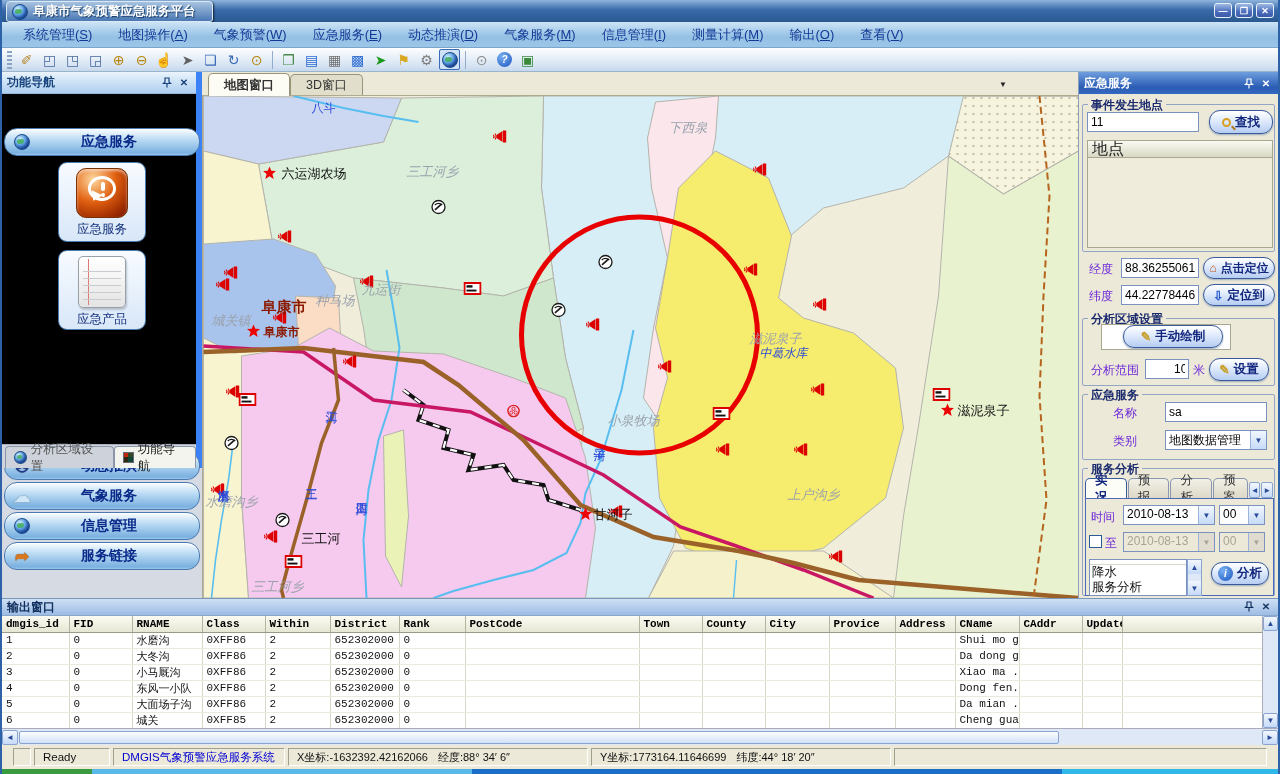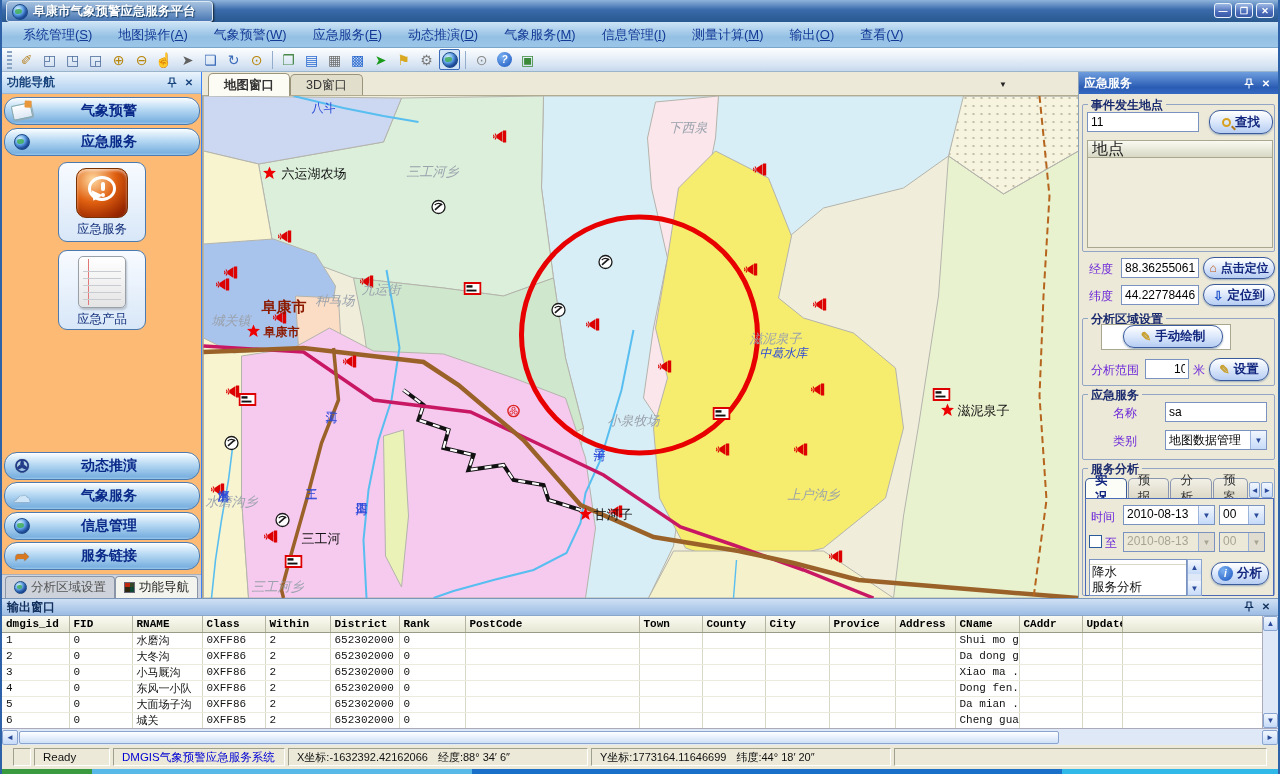--- a/index.html
+++ b/index.html
@@ -21,21 +21,21 @@
 
 #toolbar{position:absolute;left:0;top:48px;width:100%;height:24px;background:linear-gradient(#fdfeff,#d4e2f2 80%,#c6d8ec);border-bottom:1px solid #9ab4cc;display:flex;align-items:center;padding-left:2px;}
 .grip{width:5px;height:18px;margin:0 3px;background:repeating-linear-gradient(#8aa4c4 0 2px,#0000 2px 4px);}
 .tb-btn{width:21px;height:21px;margin:0 1px;display:flex;align-items:center;justify-content:center;font-size:14px;border:1px solid transparent;border-radius:2px;cursor:default;}
 .tb-btn.tb-active{background:#cfe2f6;border-color:#3a6ab8;}
 .tb-sep{width:1px;height:18px;background:#94accc;margin:0 4px;}
 .circ-blue{width:15px;height:15px;border-radius:50%;background:radial-gradient(circle at 35% 30%,#7ab0f0,#1a55c0);color:#fff;font-size:10px;font-weight:bold;display:flex;align-items:center;justify-content:center;font-style:italic;}
 
 
 #main{position:absolute;left:0;top:72px;width:100%;height:526px;}
-#left-panel{position:absolute;left:0;top:0;width:200px;height:526px;background:#fdba74;border-right:1px solid #3b82f6;}
+#left-panel{position:absolute;left:0;top:0;width:200px;height:396px;background:#000000;border-right:6px solid #3b82f6;}
 #map-panel{position:absolute;left:200px;top:0;width:876px;height:658px;background:#ece9d8;}
 #right-panel{position:absolute;left:1076px;top:0;width:200px;height:526px;background:#ece9d8;border-left:1px solid #8aa0b8;font-size:12px;}
 
 
 .dock-header{height:22px;display:flex;align-items:center;padding:0 5px;font-weight:bold;}
 #left-panel .dock-header{background:linear-gradient(#eaf4fc,#aecff0);color:#17437c;border-bottom:1px solid #9ab6d4;}
 #right-panel .dock-header{background:linear-gradient(#6f9ede,#2a5cb4 70%,#3568c0);color:#fff;}
 .dock-title{flex:1;}
 .dock-btn{width:14px;height:14px;display:flex;align-items:center;justify-content:center;font-size:10px;margin-left:3px;cursor:default;}
 #right-panel .dock-btn{color:#fff;}
@@ -192,26 +192,20 @@
       <div class="dock-header">
         <span class="dock-title">功能导航</span>
         <span class="dock-btn">
           <svg class="pin-svg" width="10" height="11" viewBox="0 0 10 11">
               <path d="M3 1h4v4l1.5 1.5h-7L3 5z M5 6.5V10.5" stroke="currentColor" stroke-width="1.2" fill="none"></path>
             </svg>
         </span>
         <span class="dock-btn">✕</span>
       </div>
 
-      <div class="navgrp" style="top:25px">
-        <span class="ng-icon">
-            <span class="board-icon"></span>
-          </span>
-        <span class="ng-label">气象预警</span>
-      </div>
       <div class="navgrp" style="top:56px">
         <span class="ng-icon">
             <span class="sphere"></span>
           </span>
         <span class="ng-label">应急服务</span>
       </div>
 
       <div class="bigbtn" style="top:90px">
         <span class="icon-alert">
             <span class="bubble"></span>

